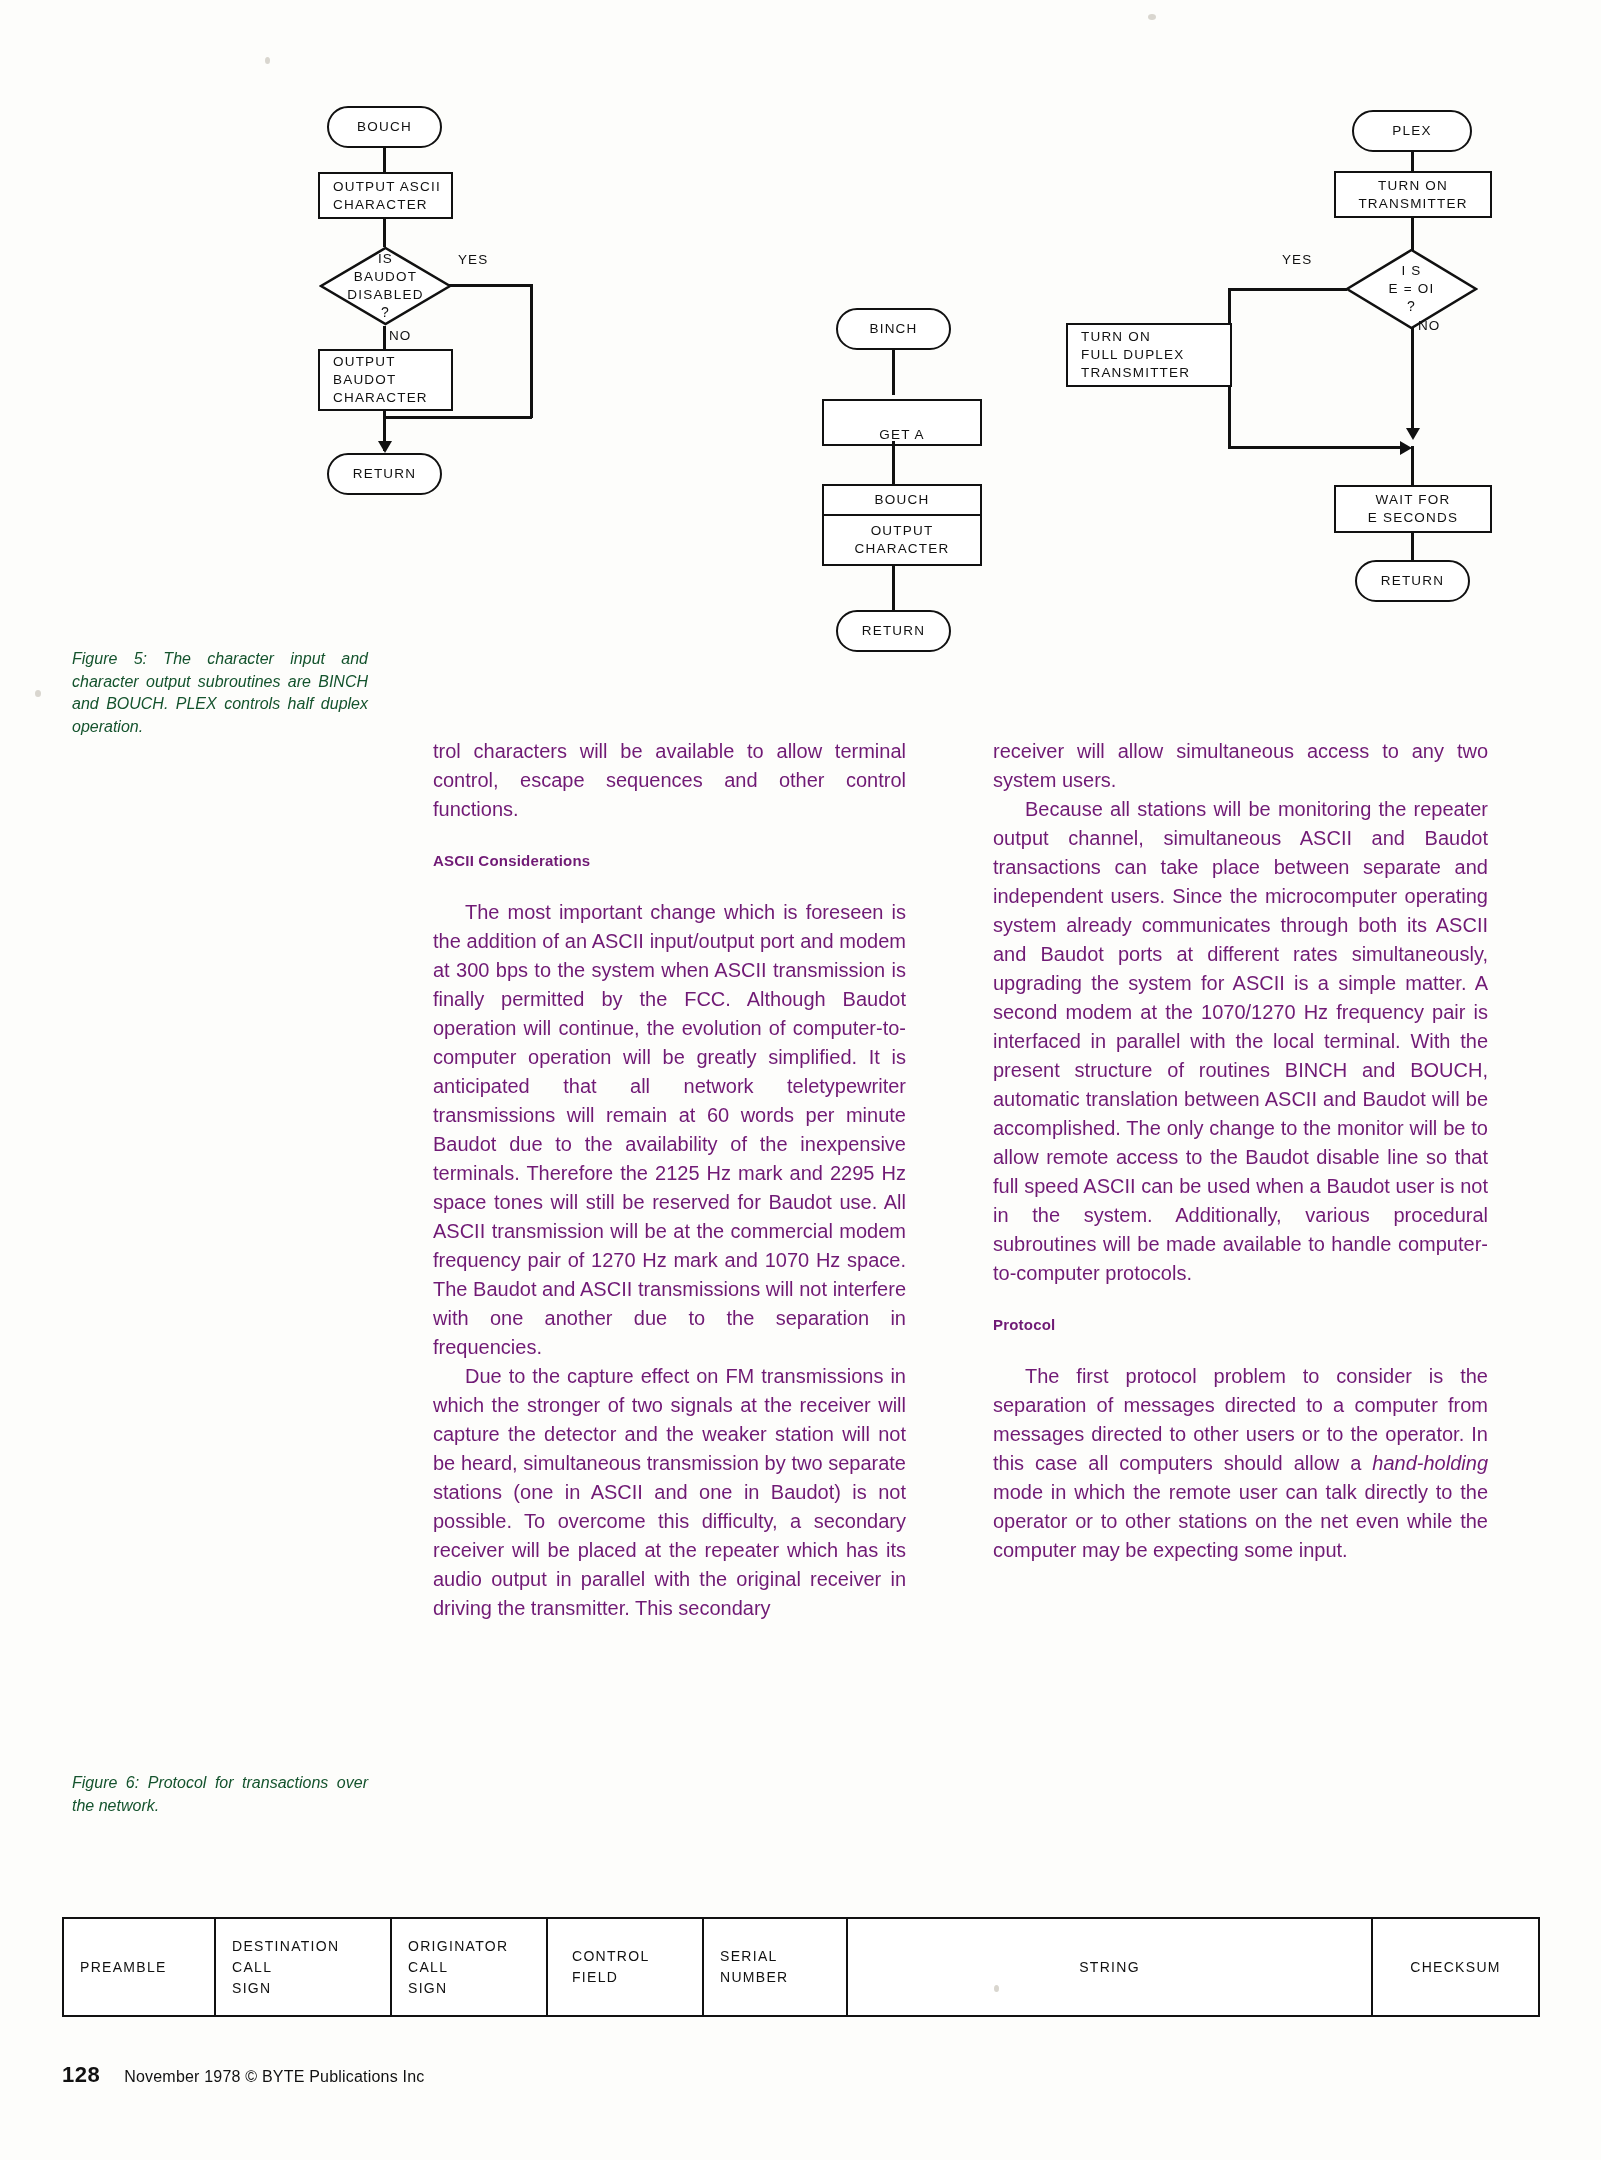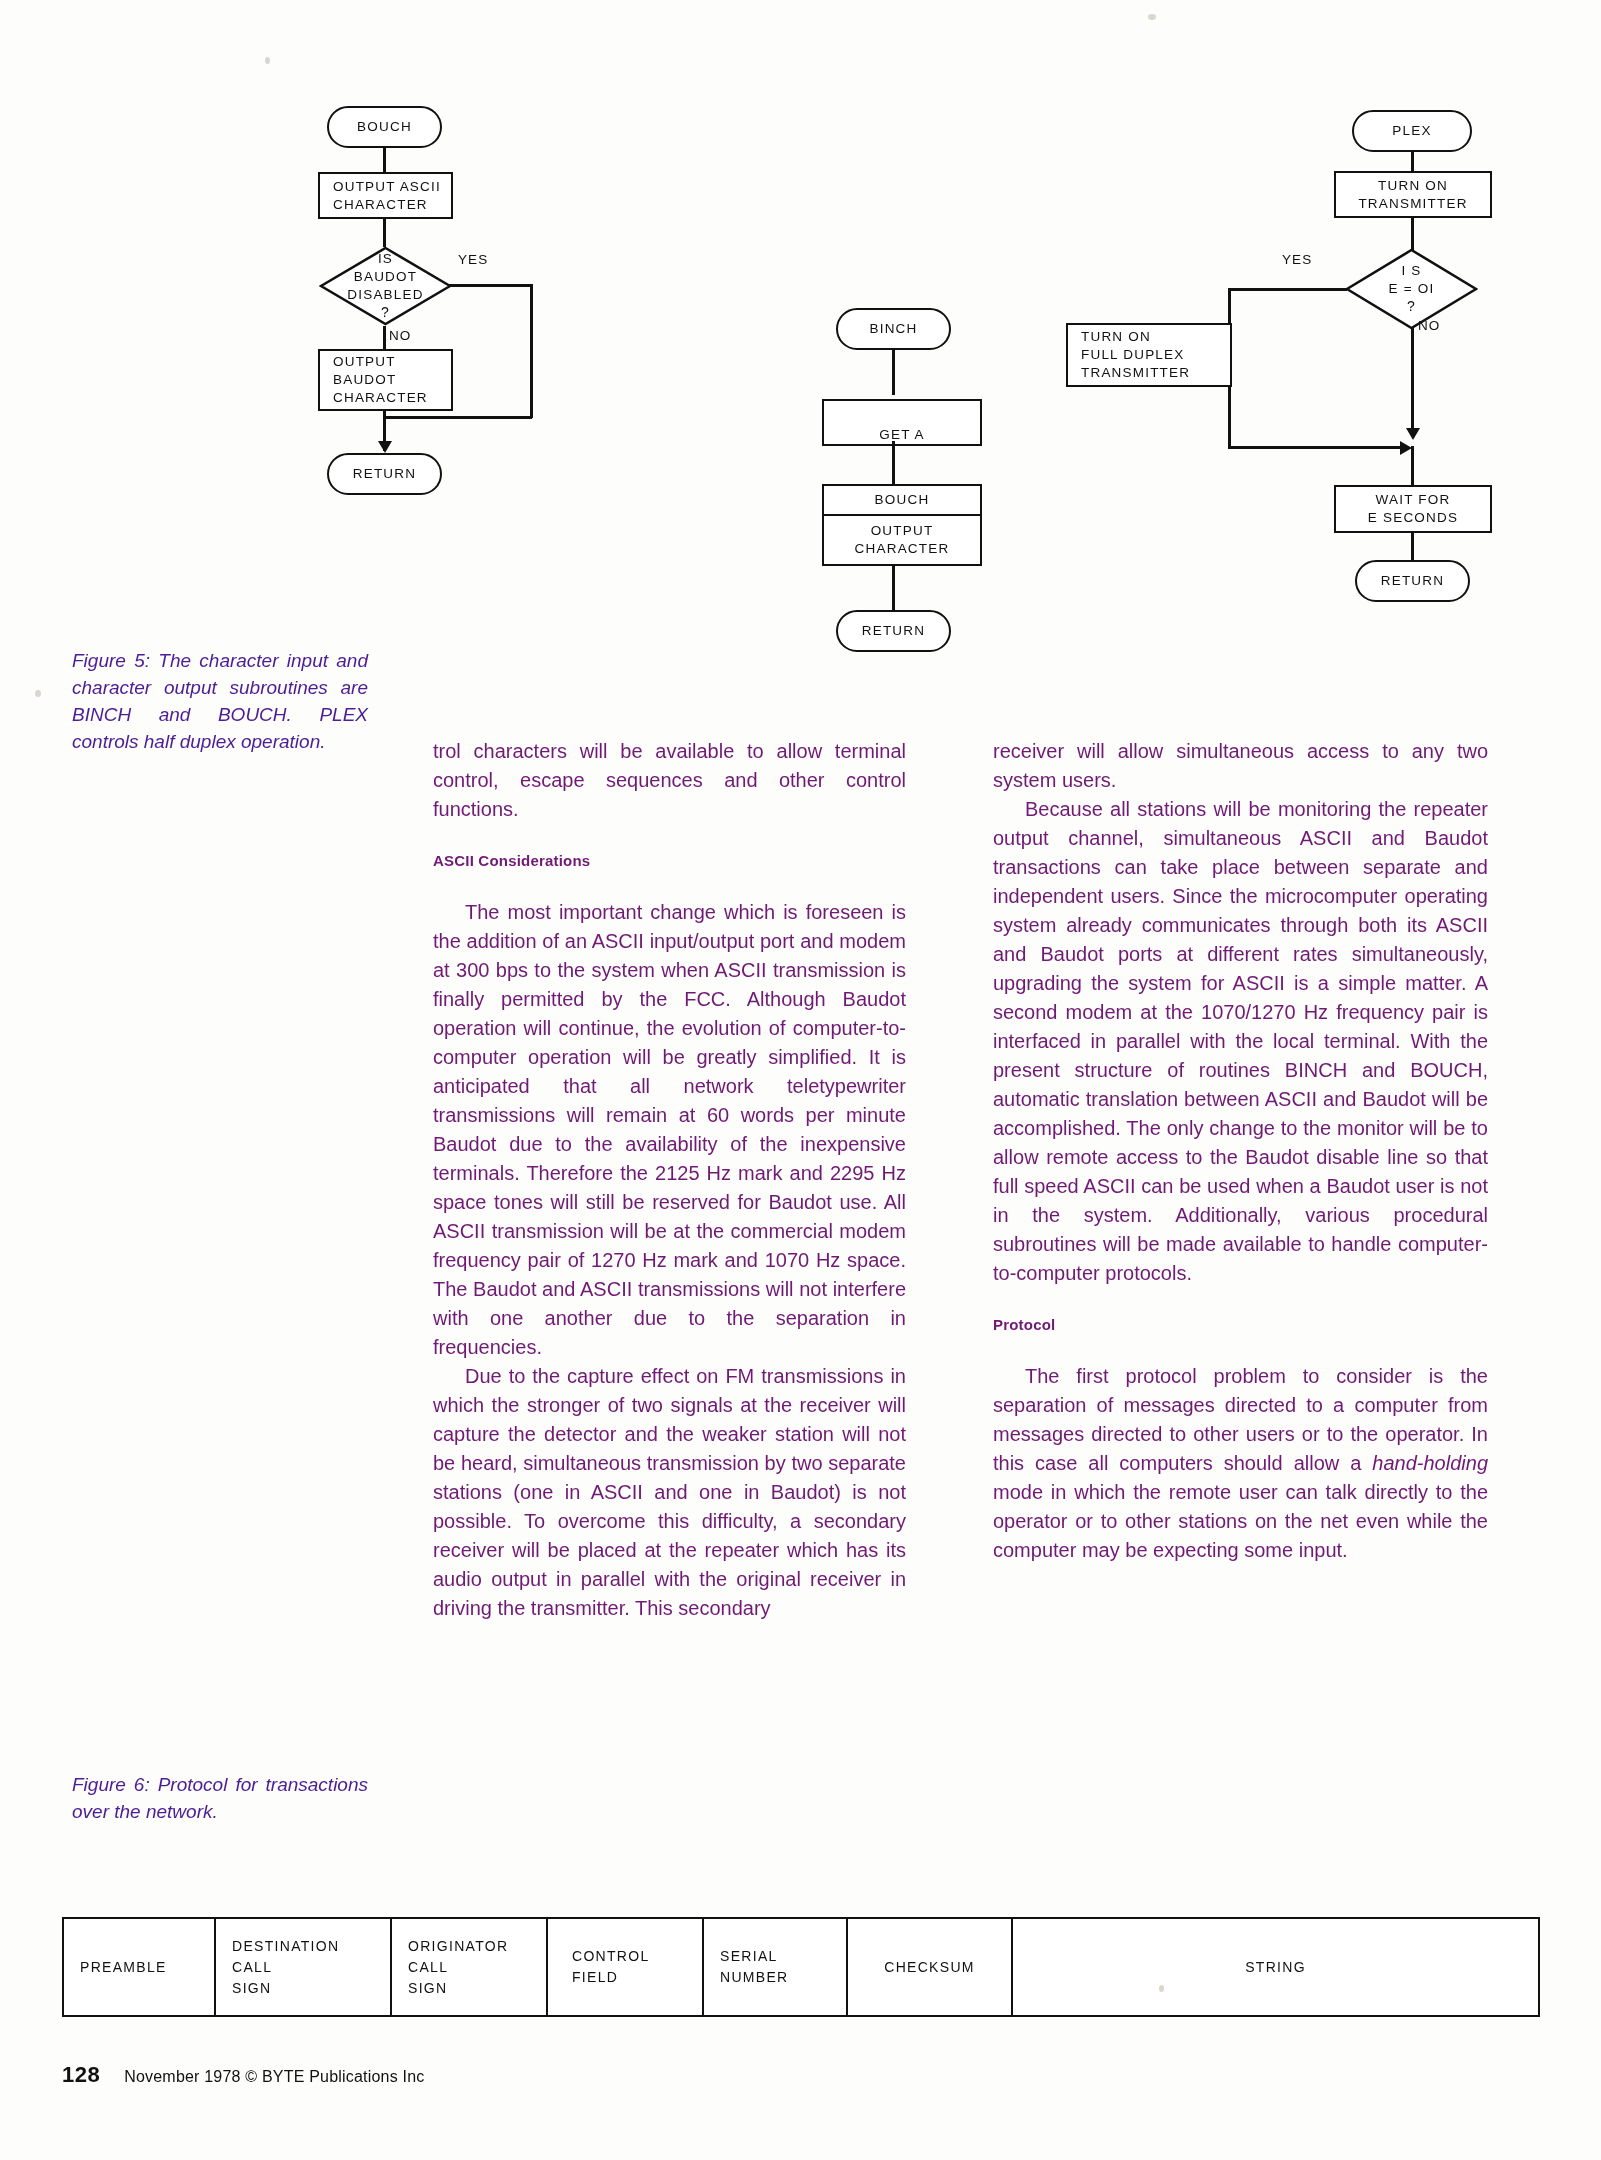--- a/index.html
+++ b/index.html
@@ -70,24 +70,24 @@
     position:absolute;
     font-size:13.5px; letter-spacing:1.1px;
     color:#111; white-space:nowrap;
   }
 
   
   .caption {
     position:absolute;
     font-family:"Liberation Sans", sans-serif;
     font-style:italic;
-    font-size:19px;
+    font-size:16px;
     line-height:1.42;
     text-align:justify;
-    color:#4c1d95;
+    color:#14532d;
   }
 
   
   .col {
     position:absolute;
     font-family:"Liberation Sans", sans-serif;
     font-size:20px;
     line-height:1.45;
     color:#701a75;
   }
@@ -307,27 +307,27 @@
 SIGN</span>
     </div>
     <div class="pcell" style="width:148px;margin-left:8px;">
       <span>CONTROL
 FIELD</span>
     </div>
     <div class="pcell" style="width:144px;">
       <span>SERIAL
 NUMBER</span>
     </div>
-    <div class="pcell ctr" style="flex:1;">
-      <span>CHECKSUM</span>
-    </div>
     <div class="pcell ctr" style="width:525px;position:relative;">
       <span>STRING</span>
       <span class="speck" style="left:146px;top:66px;width:5px;height:7px;"></span>
     </div>
+    <div class="pcell ctr" style="flex:1;">
+      <span>CHECKSUM</span>
+    </div>
   </div>
 
   <div class="foot" style="left:62px;top:2062px;">
     <span class="pg">128</span>
     <span class="fin">November 1978 © BYTE Publications Inc</span>
   </div>
 
 </div>
 
 </body></html>

